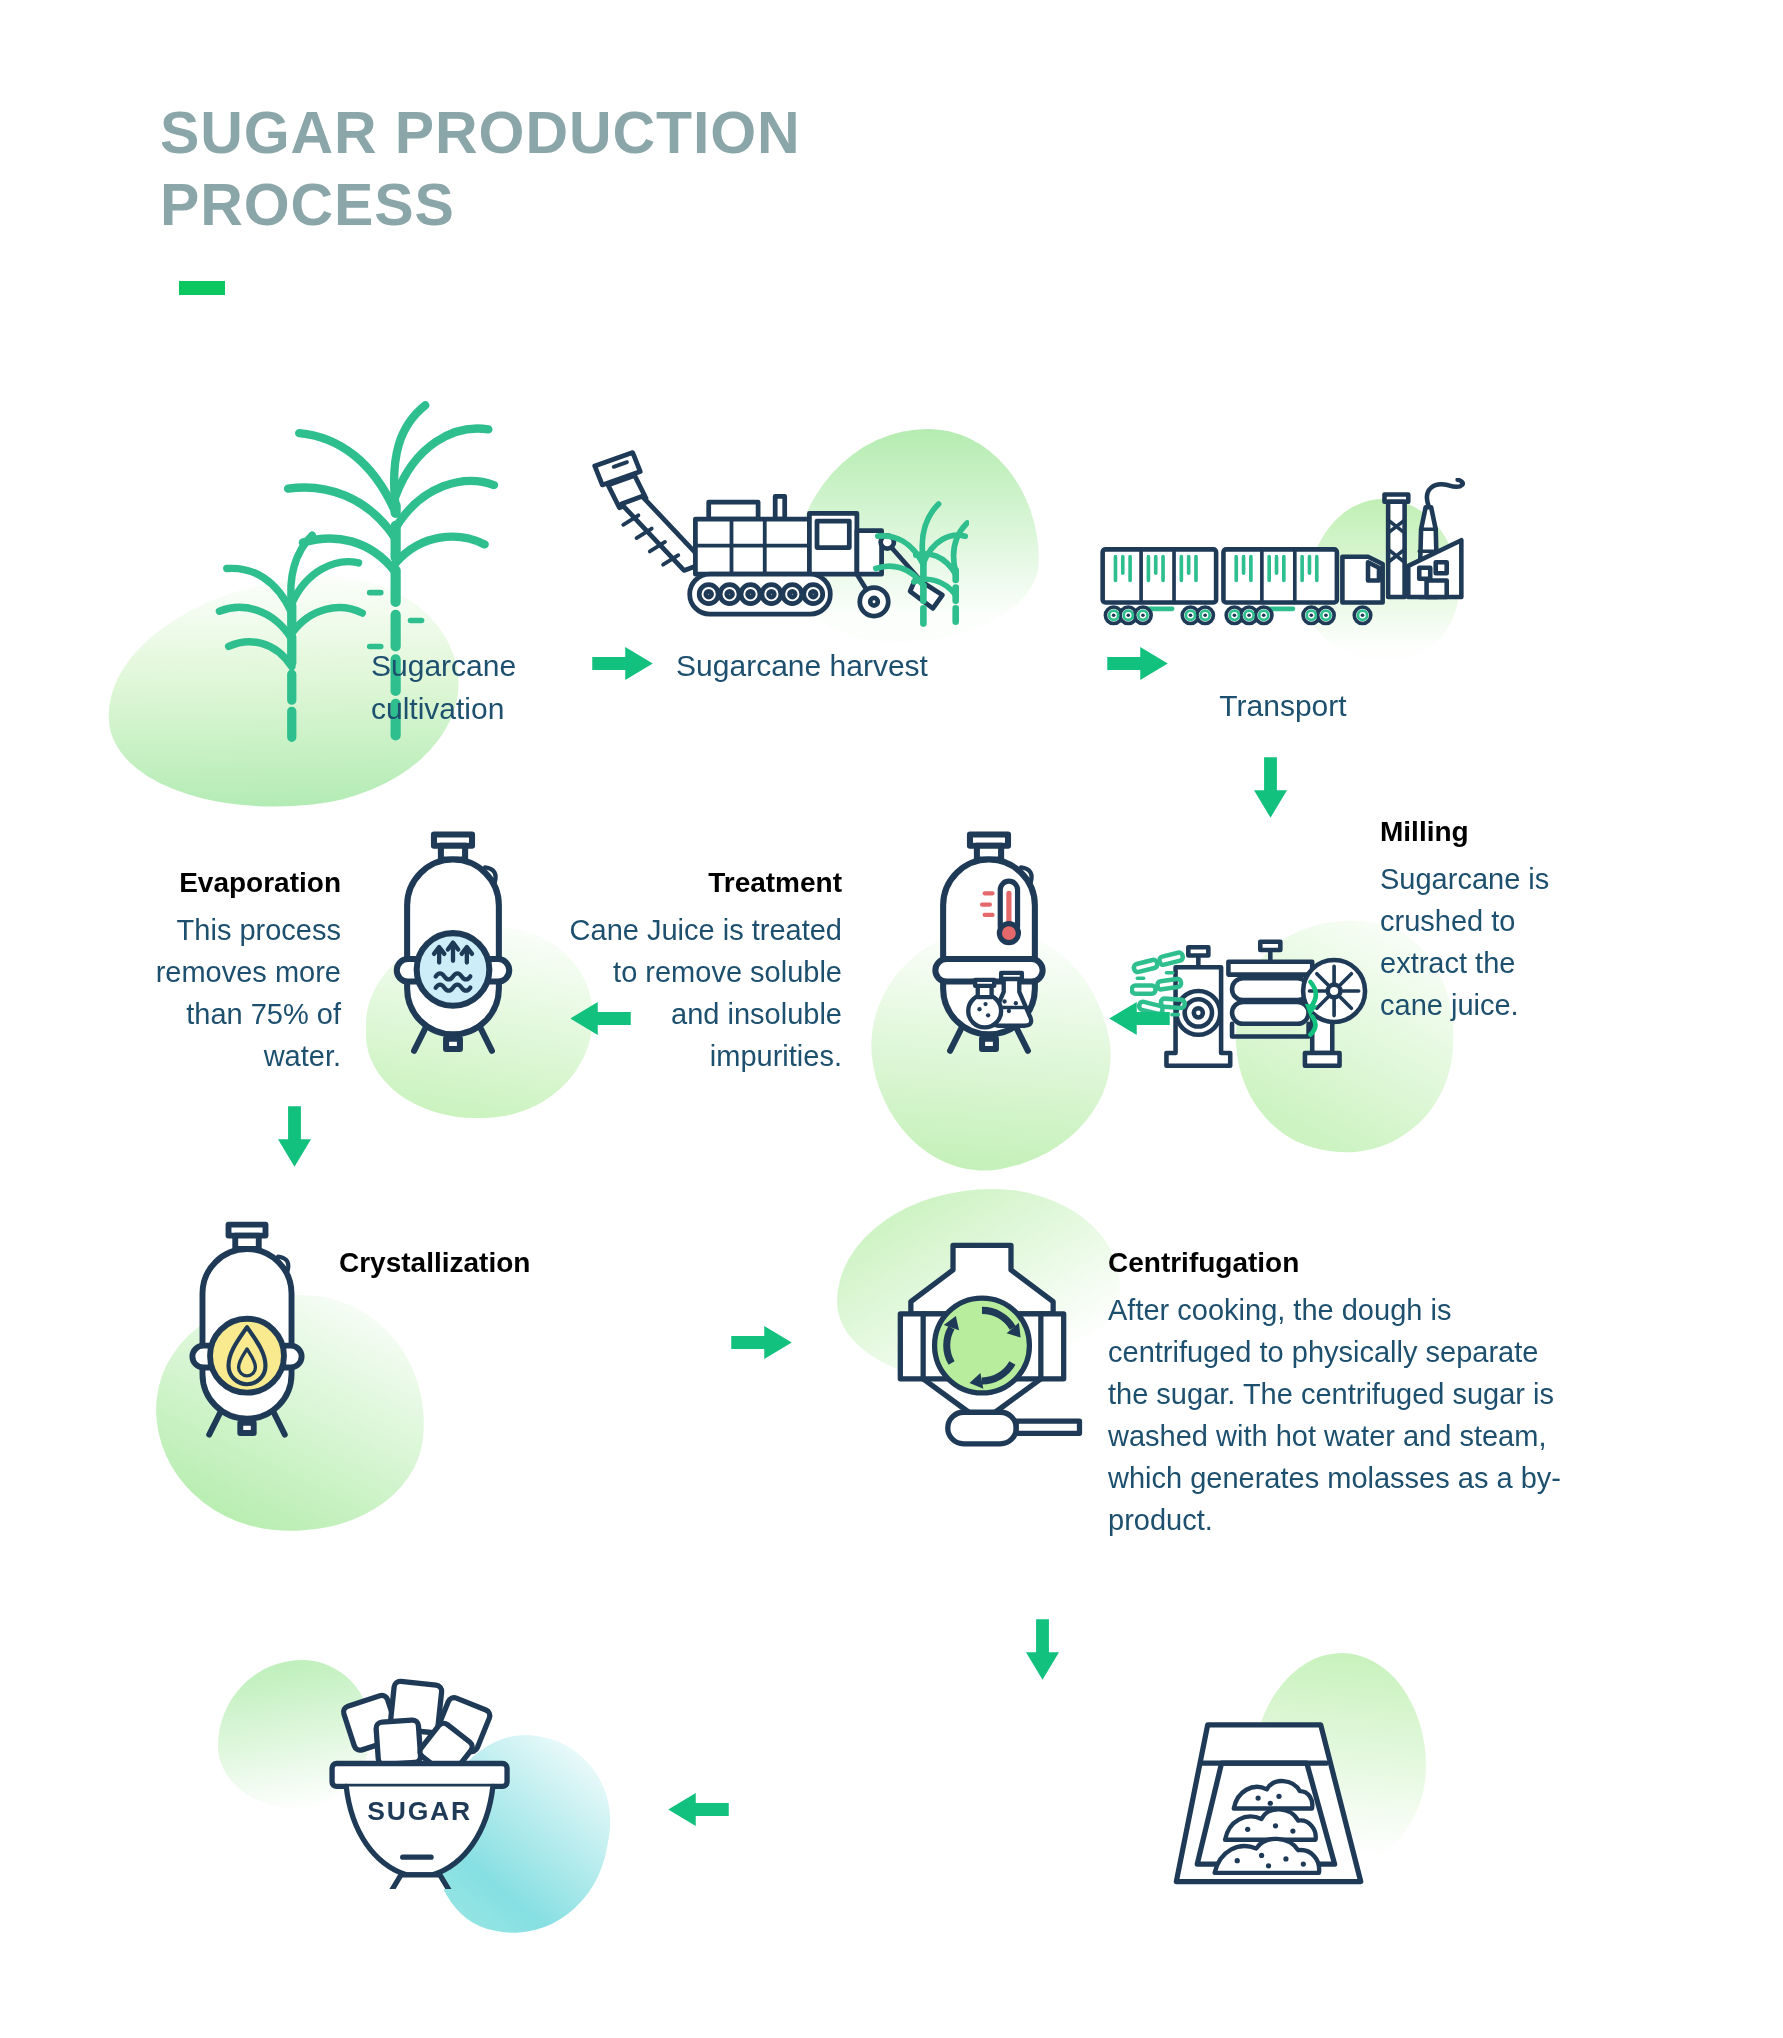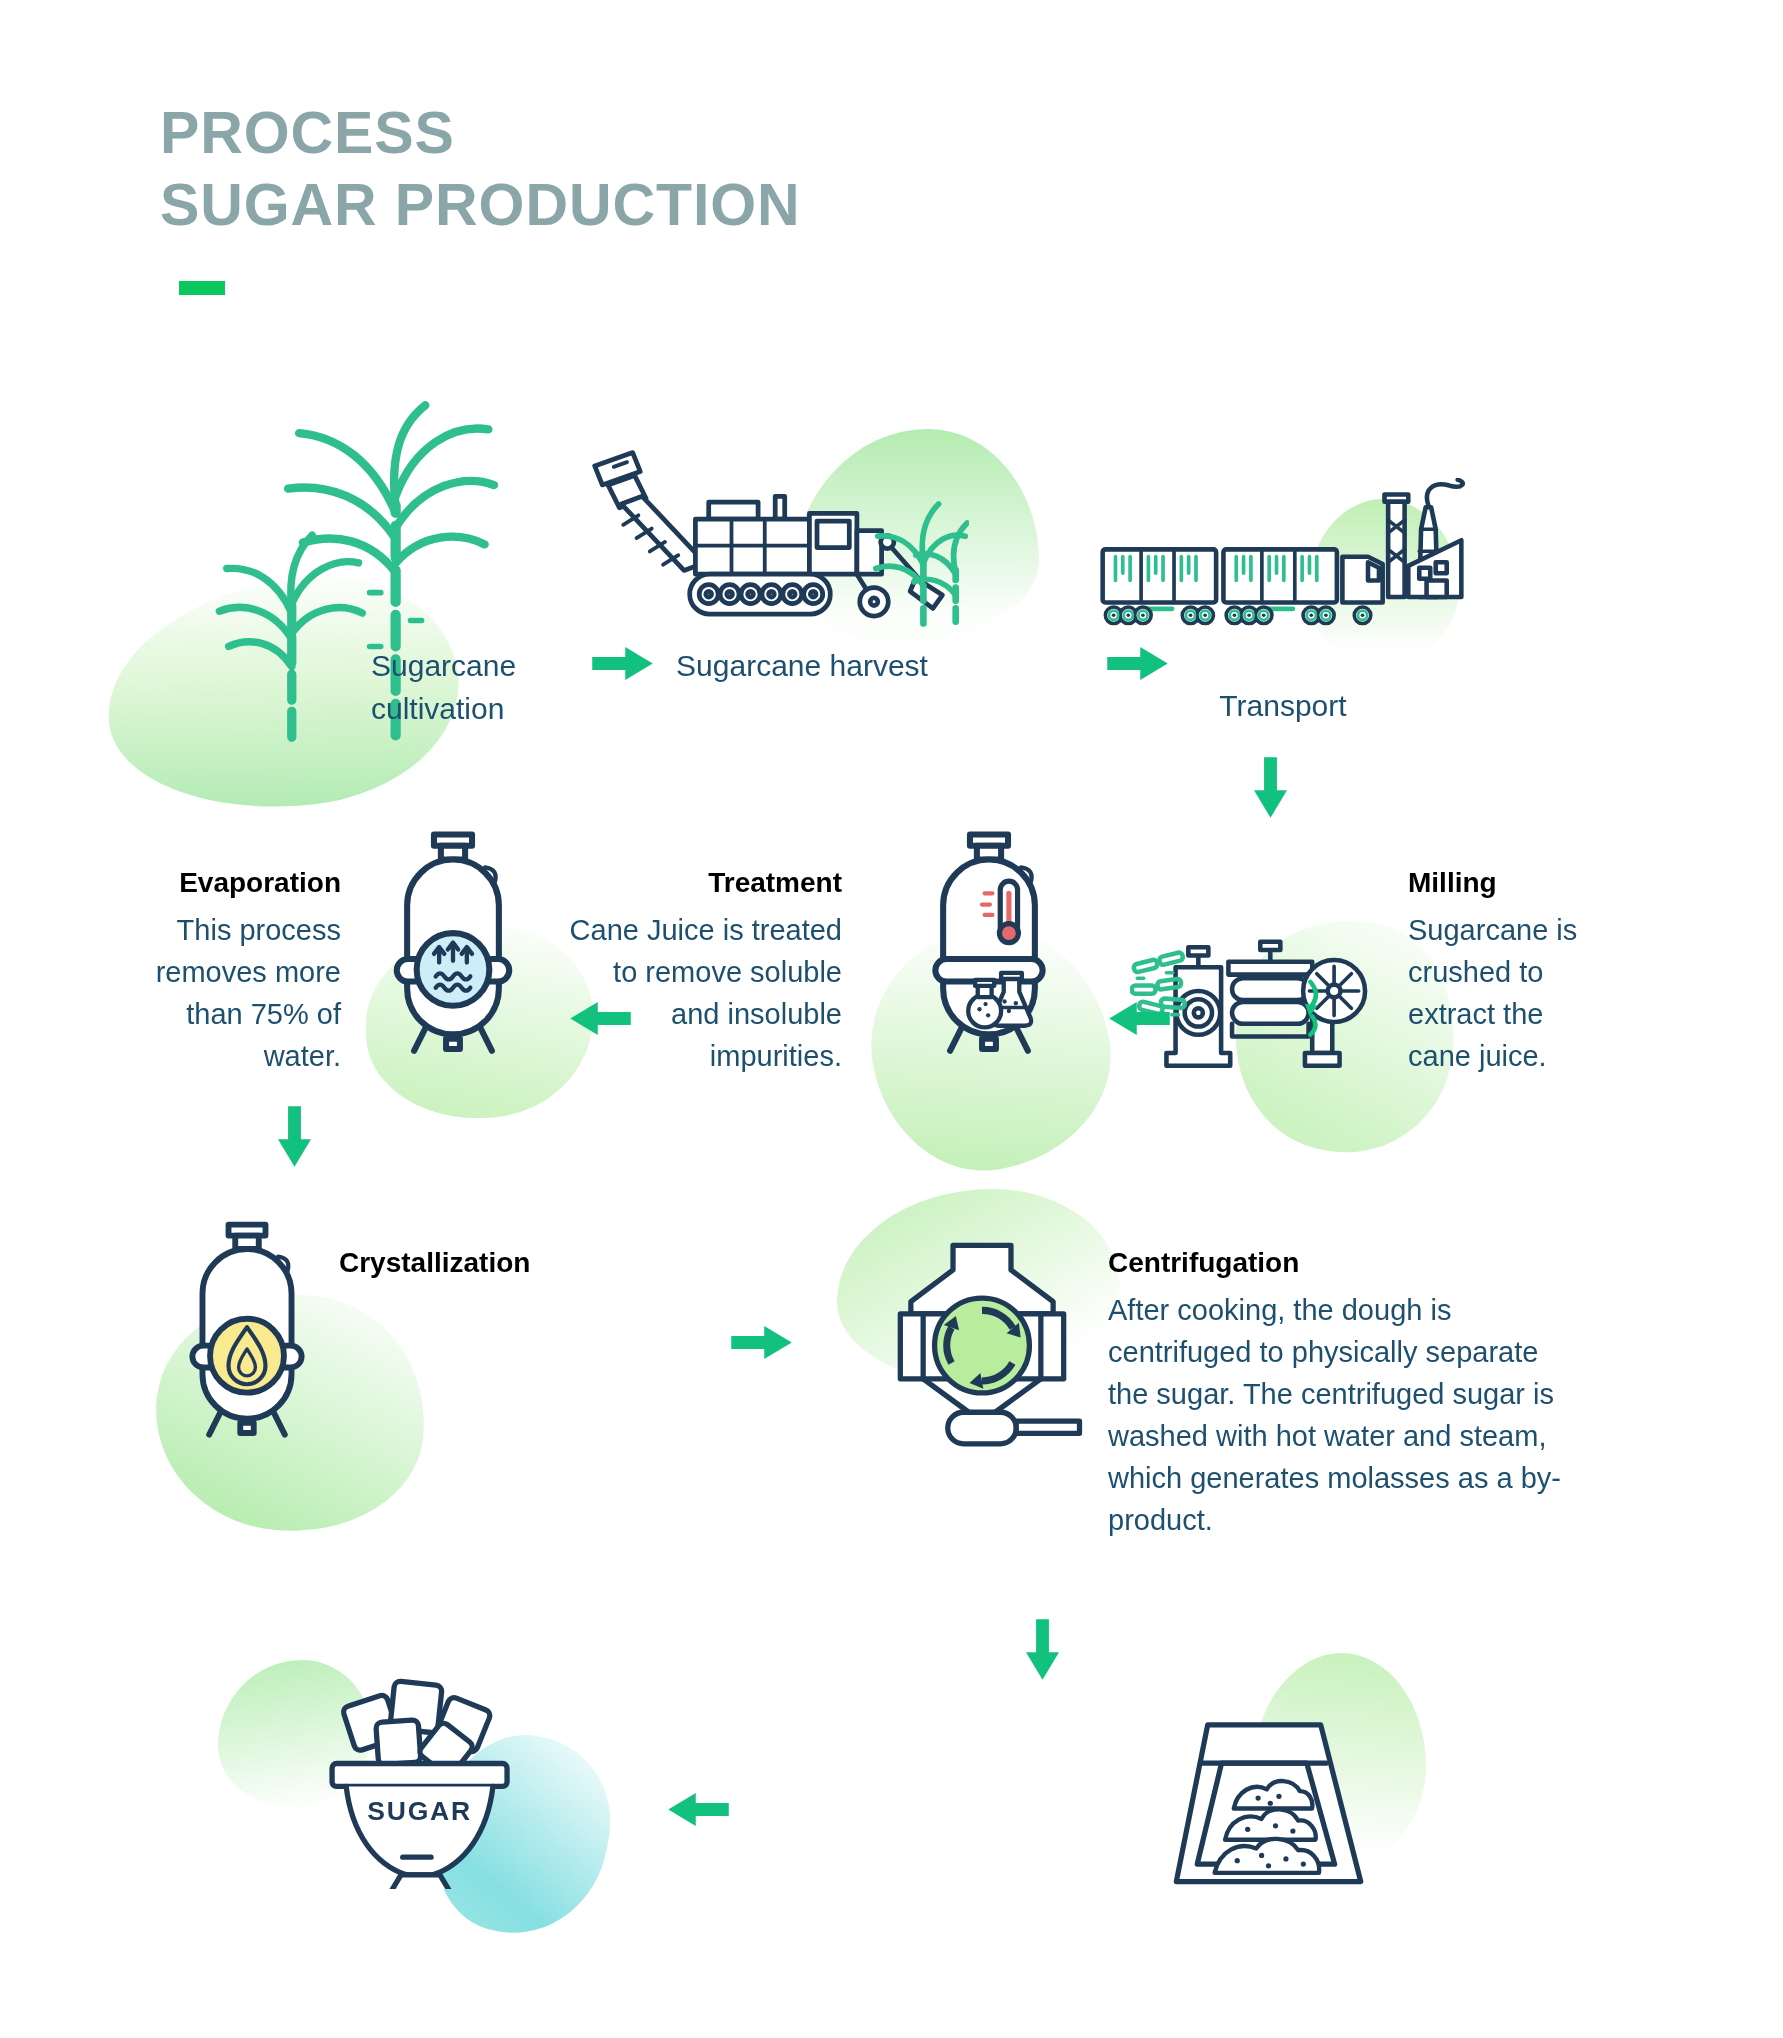--- a/index.html
+++ b/index.html
@@ -40,22 +40,22 @@
   .b-sugar-c{background:linear-gradient(210deg,rgba(235,250,250,.15) 0%,#86dfe2 72%,#9ce8e4 100%);
           border-radius:50% 50% 55% 45%/55% 45% 52% 48%;transform:rotate(10deg);}
   svg{display:block;}
 </style>
 </head>
 <body>
 
 <div id="canvas">
 
   <div class="abs main-title" style="left:160px;top:97px;">
+    <div>SUGAR PRODUCTION</div>
     <div>PROCESS</div>
-    <div>SUGAR PRODUCTION</div>
   </div>
   <div class="abs accent-dash" style="left:179px;top:281px;"></div>
 
   <div class="blob b-cult" style="left:107px;top:580px;width:352px;height:227px;"></div>
   <div class="blob b-harv" style="left:793px;top:429px;width:246px;height:213px;"></div>
   <div class="blob b-fact" style="left:1306px;top:499px;width:153px;height:162px;"></div>
   <div class="blob b-mill" style="left:1236px;top:920px;width:218px;height:232px;"></div>
   <div class="blob b-treat" style="left:872px;top:928px;width:237px;height:241px;"></div>
   <div class="blob b-evap" style="left:366px;top:928px;width:227px;height:190px;"></div>
   <div class="blob b-crys" style="left:156px;top:1294px;width:269px;height:237px;"></div>
@@ -262,21 +262,21 @@
       <rect x="4" y="58" width="26" height="9" rx="4" transform="rotate(-14 17 62)"></rect>
       <rect x="32" y="50" width="26" height="9" rx="4" transform="rotate(-14 45 54)"></rect>
       <rect x="2" y="84" width="26" height="9" rx="4"></rect>
       <rect x="30" y="78" width="26" height="9" rx="4" transform="rotate(-8 43 82)"></rect>
       <rect x="10" y="104" width="26" height="9" rx="4" transform="rotate(14 23 108)"></rect>
       <rect x="34" y="99" width="26" height="9" rx="4" transform="rotate(4 47 103)"></rect>
       <path d="M8,76 h7 M40,70 h7 M20,122 h7 M46,116 h7" stroke-width="4" stroke-linecap="round"></path>
     </g>
   </svg>
 
-  <div class="abs t-left" style="left:1380px;top:863px;width:176px;z-index:3;margin-left:28px;">
+  <div class="abs t-left" style="left:1380px;top:812px;width:176px;z-index:3;">
     <div class="step-title">Milling</div>
     <div class="step-desc">Sugarcane is crushed to extract the cane juice.</div>
   </div>
 
   <svg class="abs" style="left:1109px;top:1002px;z-index:3;transform:scaleX(-1);" width="61" height="33" viewBox="0 0 66 36">
     <polygon class="arrow" points="0,11 36,11 36,0 66,18 36,36 36,25 0,25"></polygon>
   </svg>
 
   <svg class="abs" style="left:924px;top:831px;z-index:2;" width="130" height="225" viewBox="0 0 150 260">
     <g fill="#ffffff" stroke="#1e3a56" stroke-width="7" stroke-linejoin="round" stroke-linecap="round">

